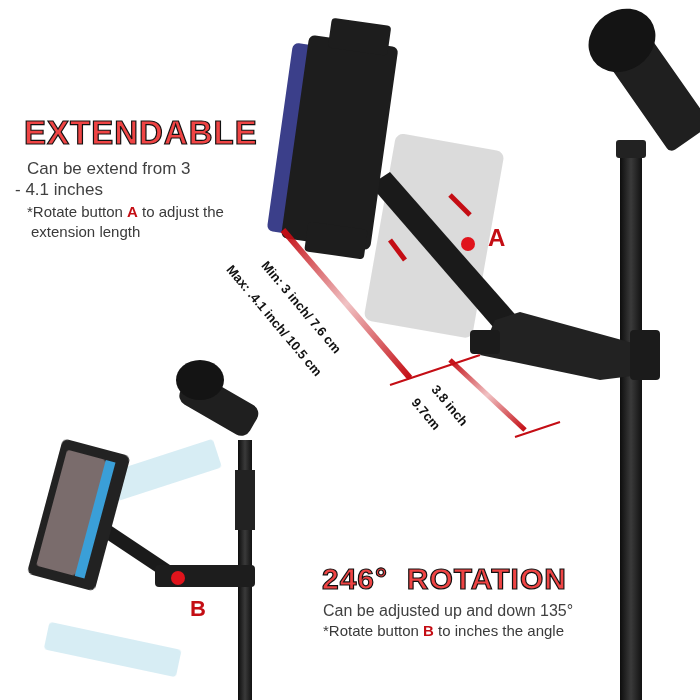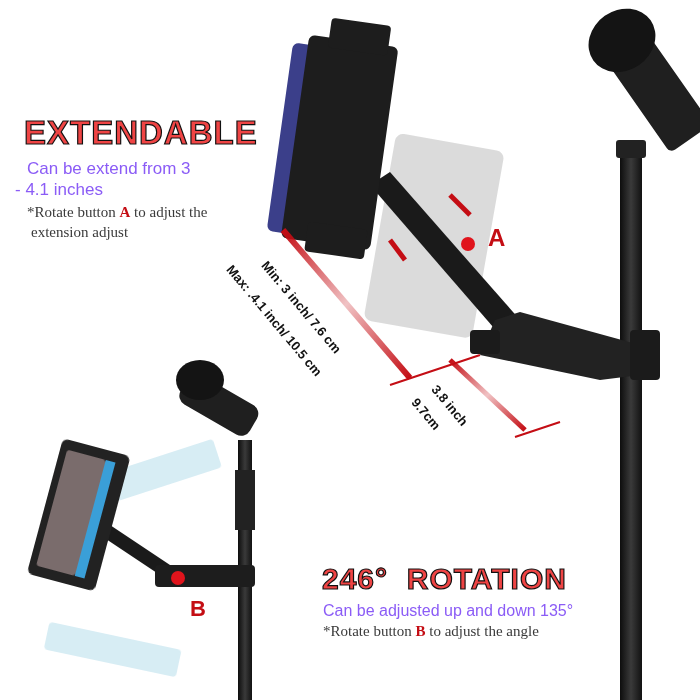--- a/index.html
+++ b/index.html
@@ -1,20 +1,20 @@
 <!DOCTYPE html>
 <html><head>
 <meta charset="utf-8">
 <style>
   html, body { margin:0; padding:0; background:#ffffff; }
   body { width:700px; height:700px; position:relative; overflow:hidden; font-family:"Liberation Sans", sans-serif; }
   .abs { position:absolute; }
   .headline { font-family:"Liberation Sans", sans-serif; font-weight:900; color:#ef4444; letter-spacing:1px; -webkit-text-stroke:1.2px #111; }
-  .red-sub { color:#8b5cf6; font-size:17px; line-height:21px; }
-  .note { color:#3a3a3a; font-size:15px; line-height:20px;font-family:Liberation Serif, serif; }
+  .red-sub { color:#404040; font-size:17px; line-height:21px; }
+  .note { color:#3a3a3a; font-size:15px; line-height:20px; }
   .btn-letter { color:#c40d14; font-weight:900; }
   .rot { transform-origin: 0 0; white-space:nowrap; font-weight:700; color:#111; font-size:13px; }
   svg { position:absolute; left:0; top:0; }
 </style>
 </head>
 <body>
 
 <svg width="700" height="700" viewBox="0 0 700 700">
   <defs>
     <linearGradient id="pole" x1="0" x2="1">
@@ -94,29 +94,29 @@
 </svg>
 
 <div class="abs headline" style="left:24px; top:114px; font-size:33px;">EXTENDABLE</div>
 <div class="abs red-sub" style="left:27px; top:158px;">Can be extend from 3</div>
 <div class="abs red-sub" style="left:15px; top:179px;">- 4.1 inches</div>
 <div class="abs note" style="left:27px; top:202px;">
   <span>*Rotate button</span>
   <span class="btn-letter">A</span>
   <span>to adjust the</span>
 </div>
-<div class="abs note" style="left:31px; top:222px;">extension adjust</div>
+<div class="abs note" style="left:31px; top:222px;">extension length</div>
 
 <div class="abs rot" style="left:270px; top:258px; transform:rotate(50deg);">Min: 3 inch/ 7.6 cm</div>
 <div class="abs rot" style="left:235px; top:262px; transform:rotate(50deg);">Max: .4.1 inch/ 10.5 cm</div>
 <div class="abs rot" style="left:440px; top:382px; transform:rotate(50deg);">3.8 inch</div>
 <div class="abs rot" style="left:420px; top:395px; transform:rotate(50deg);">9.7cm</div>
 
 <div class="abs btn-letter" style="left:488px; top:224px; font-size:24px;">A</div>
 <div class="abs btn-letter" style="left:190px; top:596px; font-size:22px;">B</div>
 
 <div class="abs headline" style="left:322px; top:562px; font-size:30px; white-space:pre;">246°  ROTATION</div>
 <div class="abs red-sub" style="left:323px; top:600px; font-size:16px;text-align:right;">Can be adjusted up and down 135°</div>
 <div class="abs note" style="left:323px; top:621px; font-size:15px;">
   <span>*Rotate button</span>
   <span class="btn-letter">B</span>
-  <span>to adjust the angle</span>
+  <span>to inches the angle</span>
 </div>
 
 </body></html>

